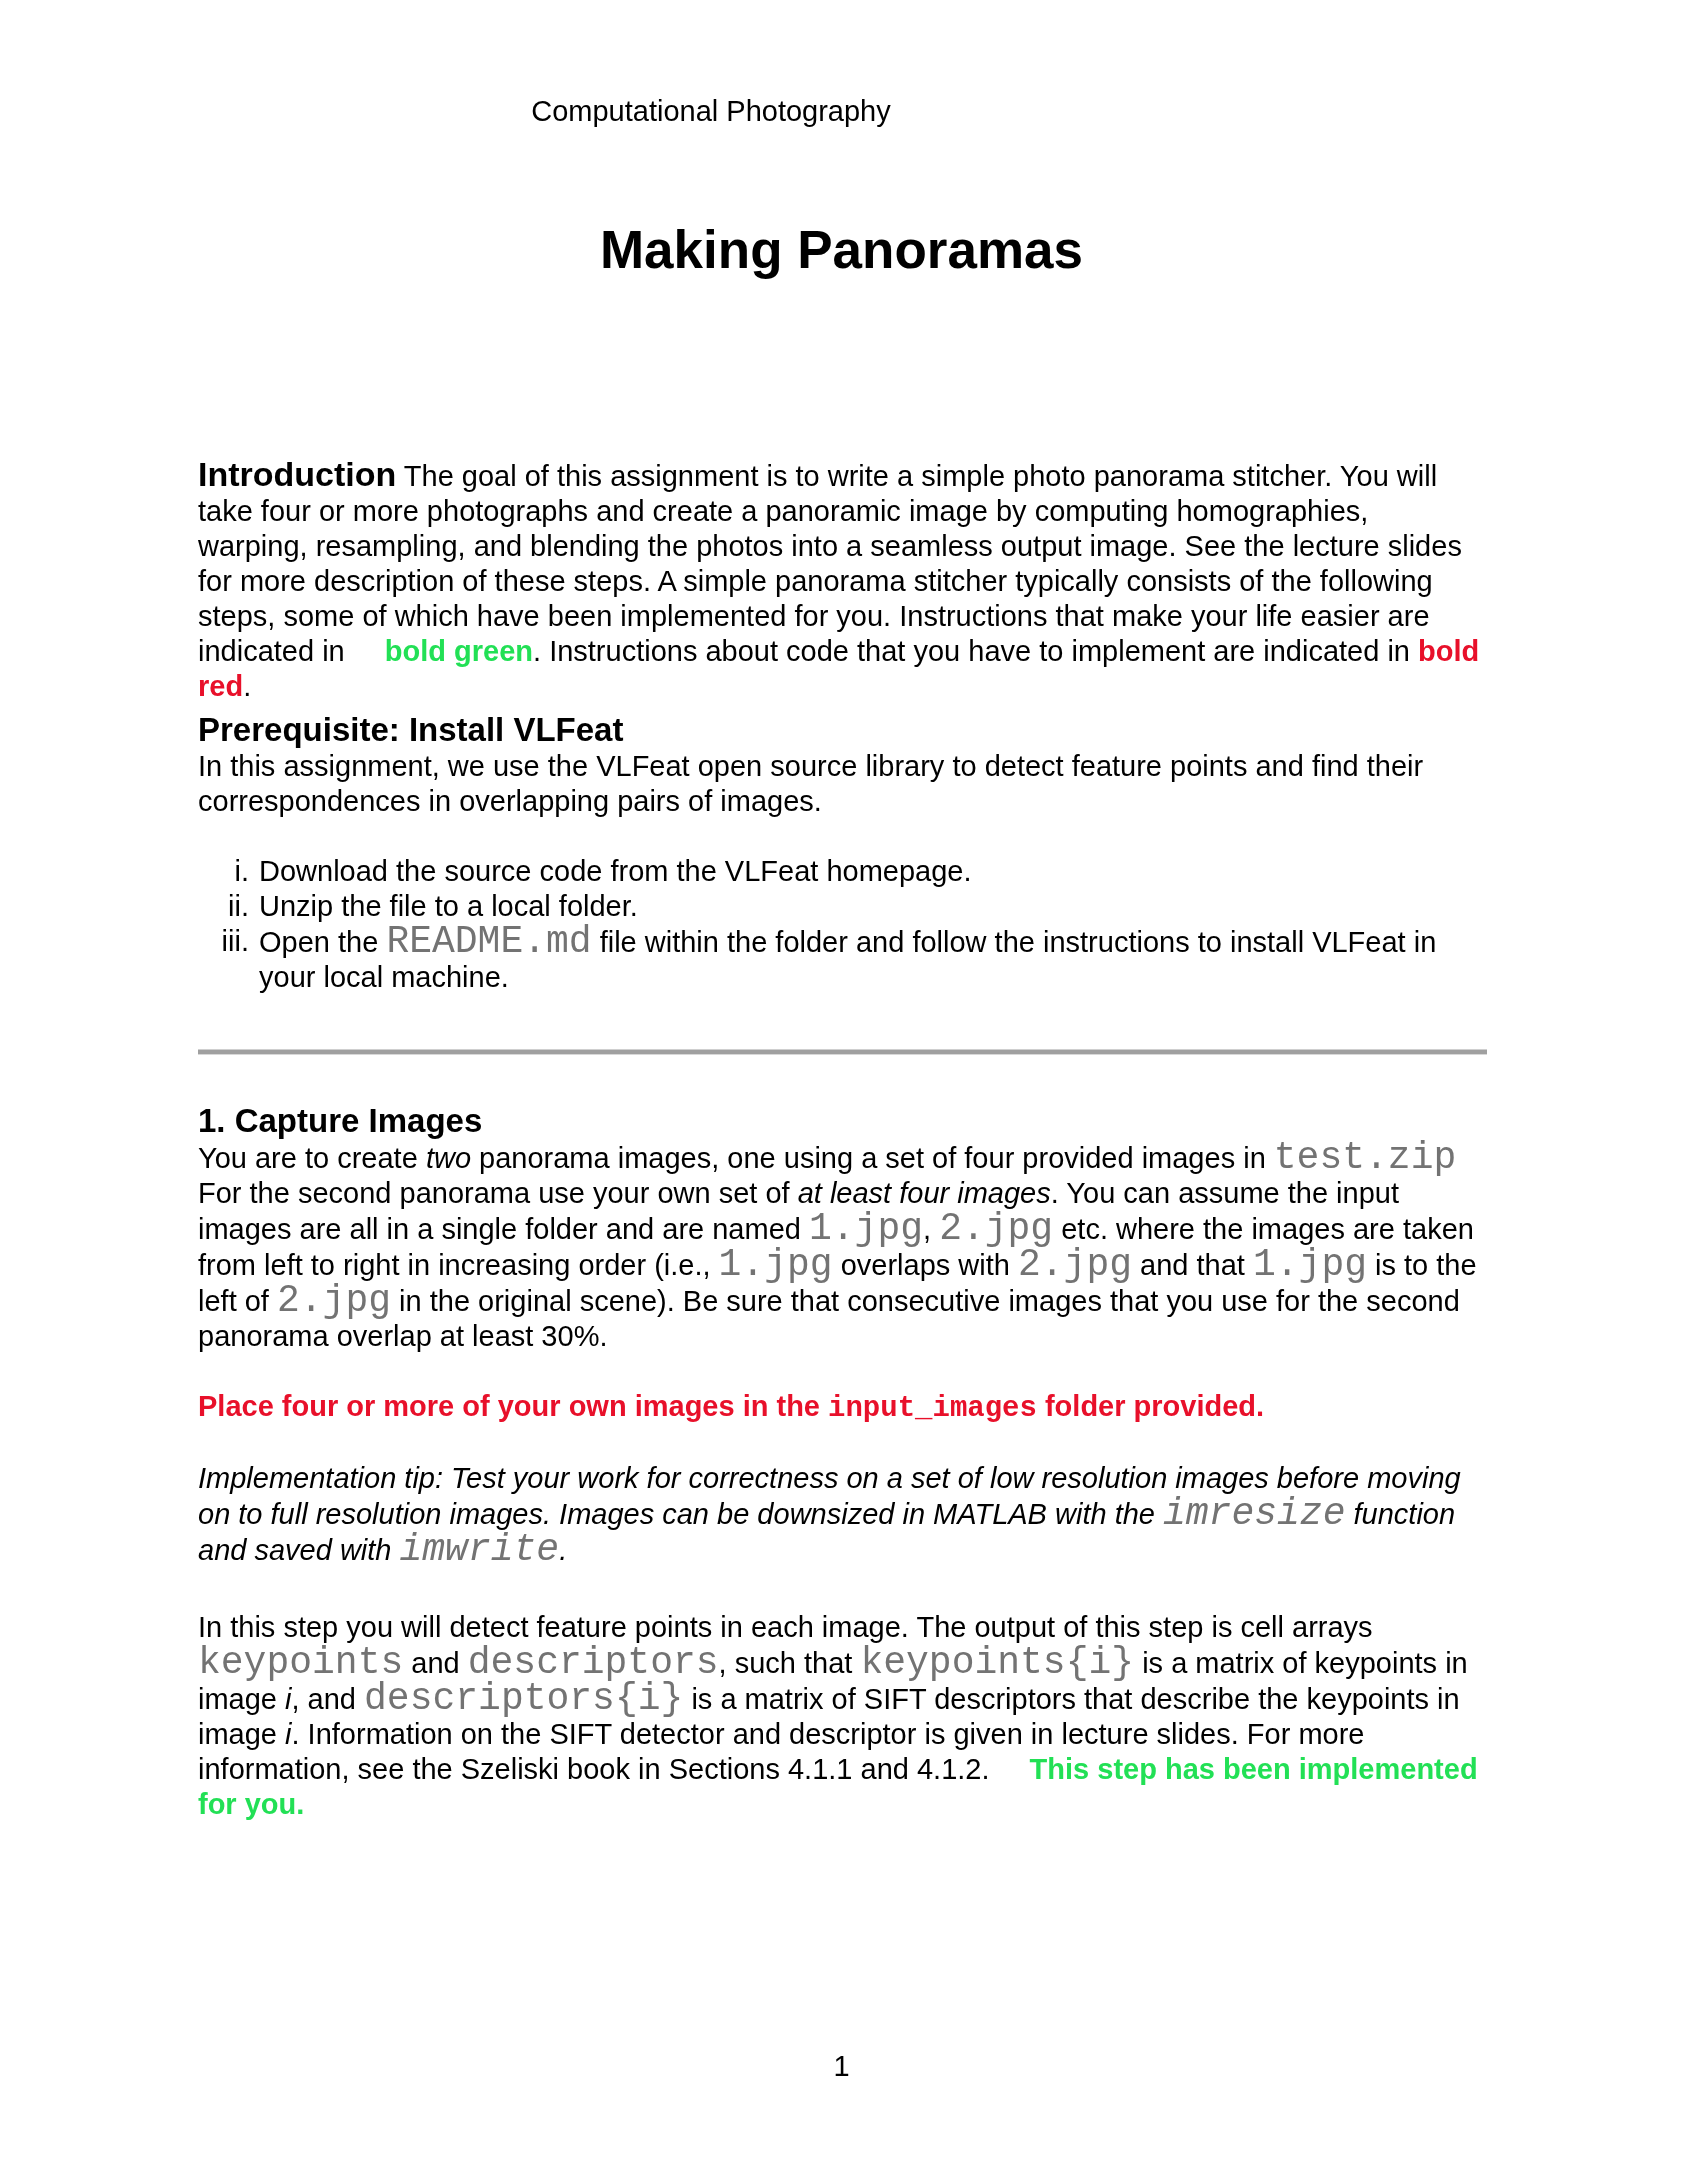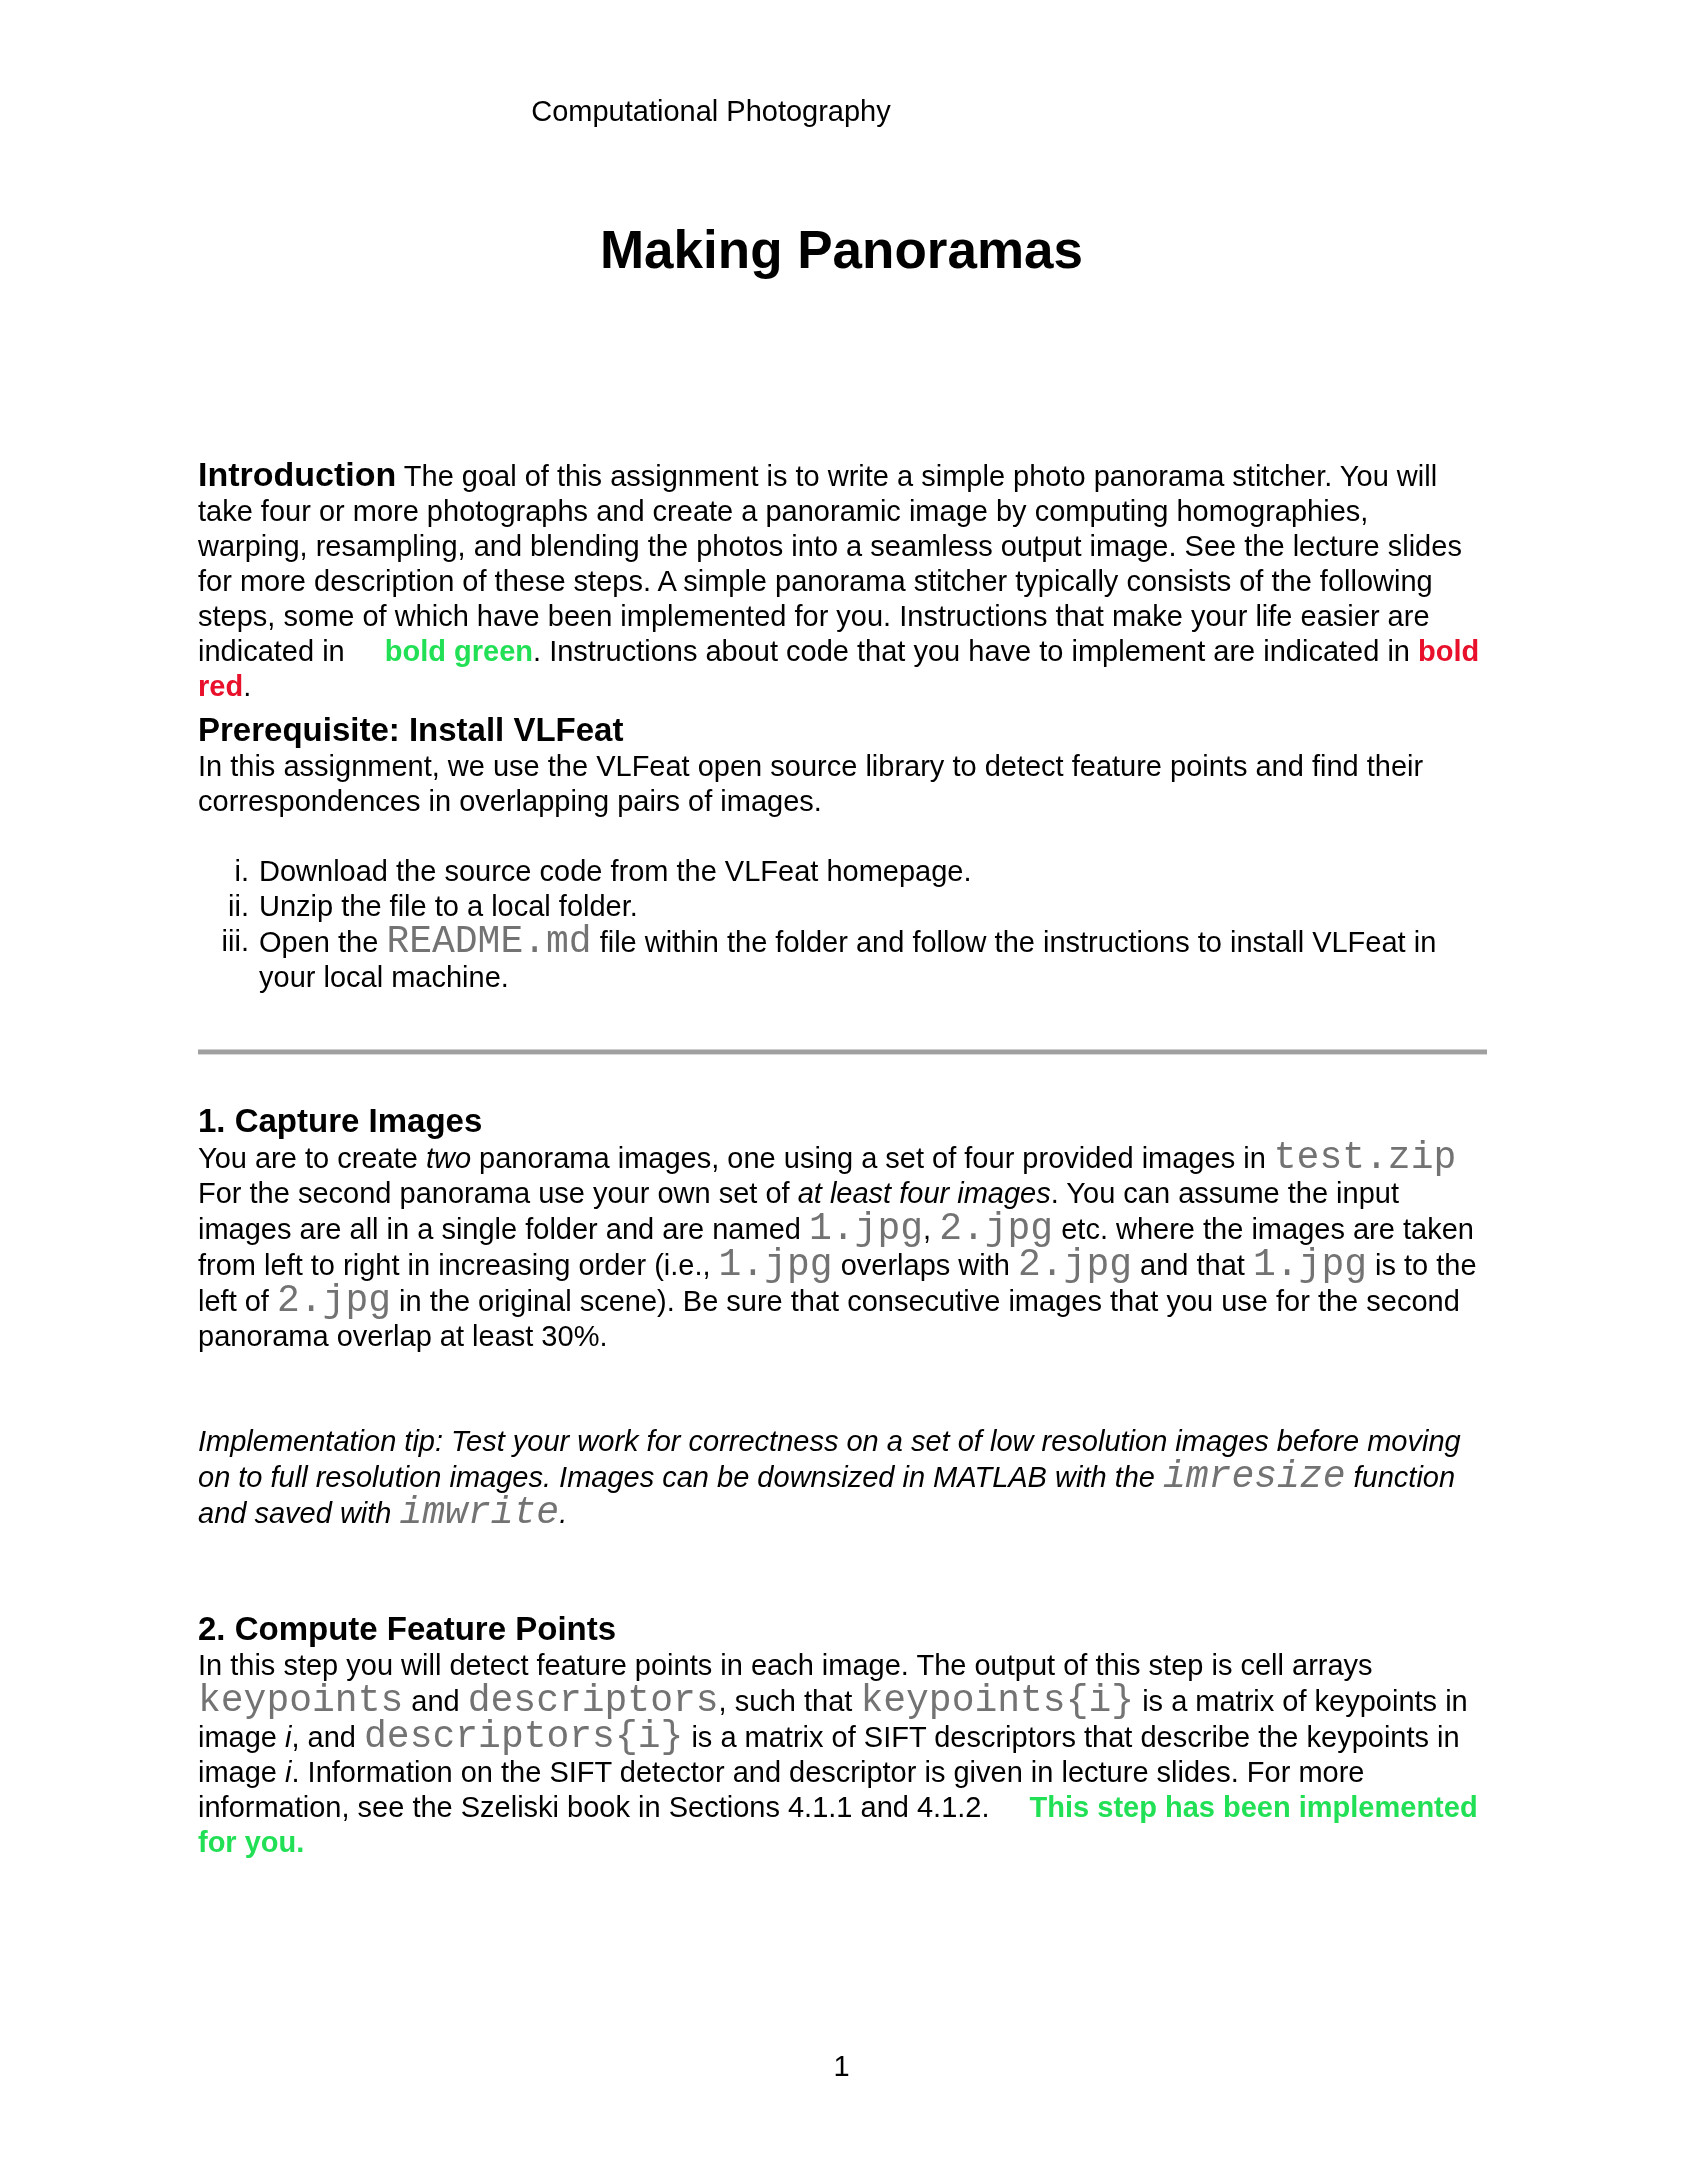--- a/index.html
+++ b/index.html
@@ -69,24 +69,24 @@
       </li>
     </ol>
   </div>
 
   <div class="rule"></div>
 
   <div class="body-block" style="top:1102px;">
     <div class="section-head">1.  Capture Images</div>
     <div><span>You are to create </span><span class="italic">two</span><span> panorama images, one using a set of four provided images in </span><span class="code">test.zip</span><span> For the second panorama use your own set of </span><span class="italic">at least four images</span><span>.  You can assume the input images are all in a single folder and are named </span><span class="code">1.jpg</span><span>, </span><span class="code">2.jpg</span><span>  etc. where the images are taken from left to right in increasing order (i.e., </span><span class="code">1.jpg</span><span> overlaps with </span><span class="code">2.jpg</span><span> and that </span><span class="code">1.jpg</span><span> is to the left of </span><span class="code">2.jpg</span><span> in the original scene).  Be sure that consecutive images that you use for the second panorama overlap at least 30%.</span></div>
     <div style="height:35px;"></div>
+    <div class="red"><span>Place four or more of your own images in the </span><span class="redcode">input_images</span><span> folder provided.</span></div>
     <div style="height:35px;"></div>
     <div class="italic"><span>Implementation tip: Test your work for correctness on a set of low resolution images before moving on to full resolution images.  Images can be downsized in MATLAB with the </span><span class="code">imresize</span><span> function and saved with </span><span class="code">imwrite</span><span>.</span></div>
   </div>
 
   <div class="body-block" style="top:1610px;">
-    <div class="section-head">2.  Compute Feature Points</div>
     <div><span>In this step you will detect feature points in each image. The output of this step is cell arrays </span><span class="code">keypoints</span><span> and </span><span class="code">descriptors</span><span>, such that </span><span class="code">keypoints{i}</span><span> is a matrix of keypoints in image </span><span class="italic">i</span><span>, and </span><span class="code">descriptors{i}</span><span> is a matrix of SIFT descriptors that describe the keypoints in image </span><span class="italic">i</span><span>. Information on the SIFT detector and descriptor is given in lecture slides. For more information, see the Szeliski book in Sections 4.1.1 and 4.1.2.  </span><span class="green">This step has been implemented for you.</span></div>
   </div>
 
   <div class="page-num">1</div>
 </div>
 
 
 </body></html>

